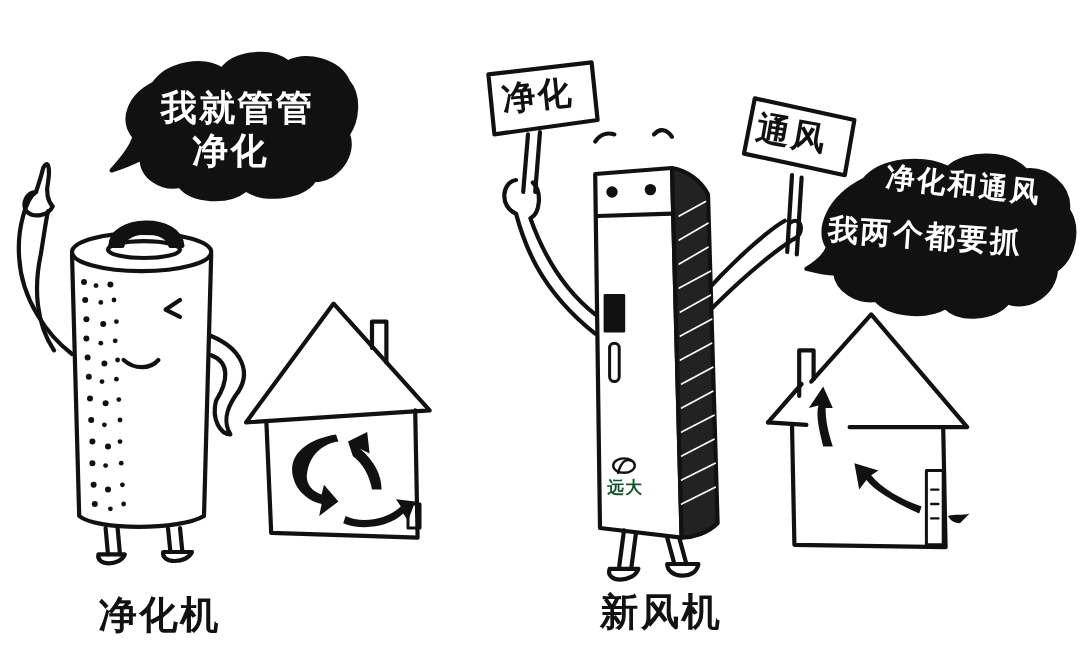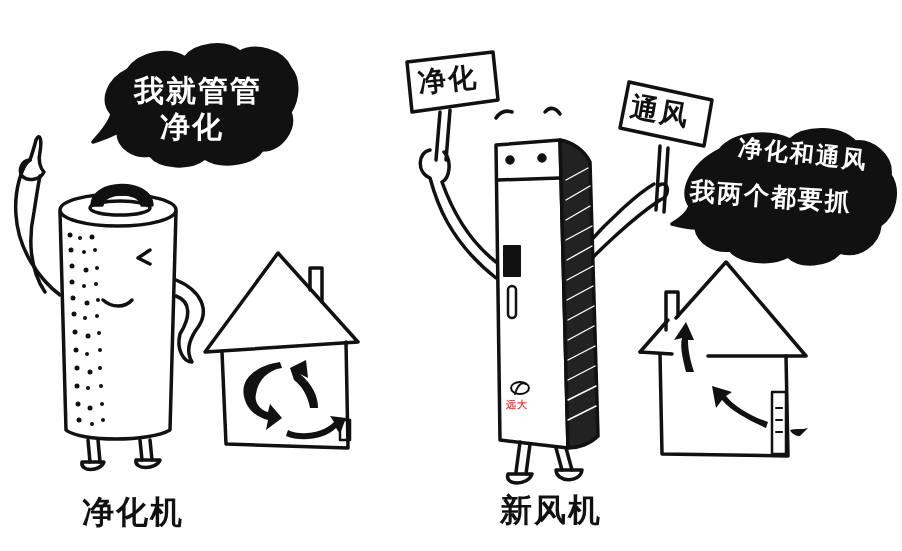--- a/index.html
+++ b/index.html
@@ -38,22 +38,22 @@
     }
     .sign-text {
       color: #111111;
       font-size: 28px;
     }
     .caption {
       color: #111111;
       font-size: 32px;
     }
     .brand-text {
-      color: #ef4444;
-      font-size: 10px;
+      color: #14532d;
+      font-size: 14px;
       letter-spacing: 1px;
     }
   </style>
 </head>
 <body>
 
 <div class="scene">
 
   <svg width="902" height="551" viewBox="0 0 902 551" fill="none" stroke="#111" stroke-width="3.5" stroke-linecap="round" stroke-linejoin="round">
 

